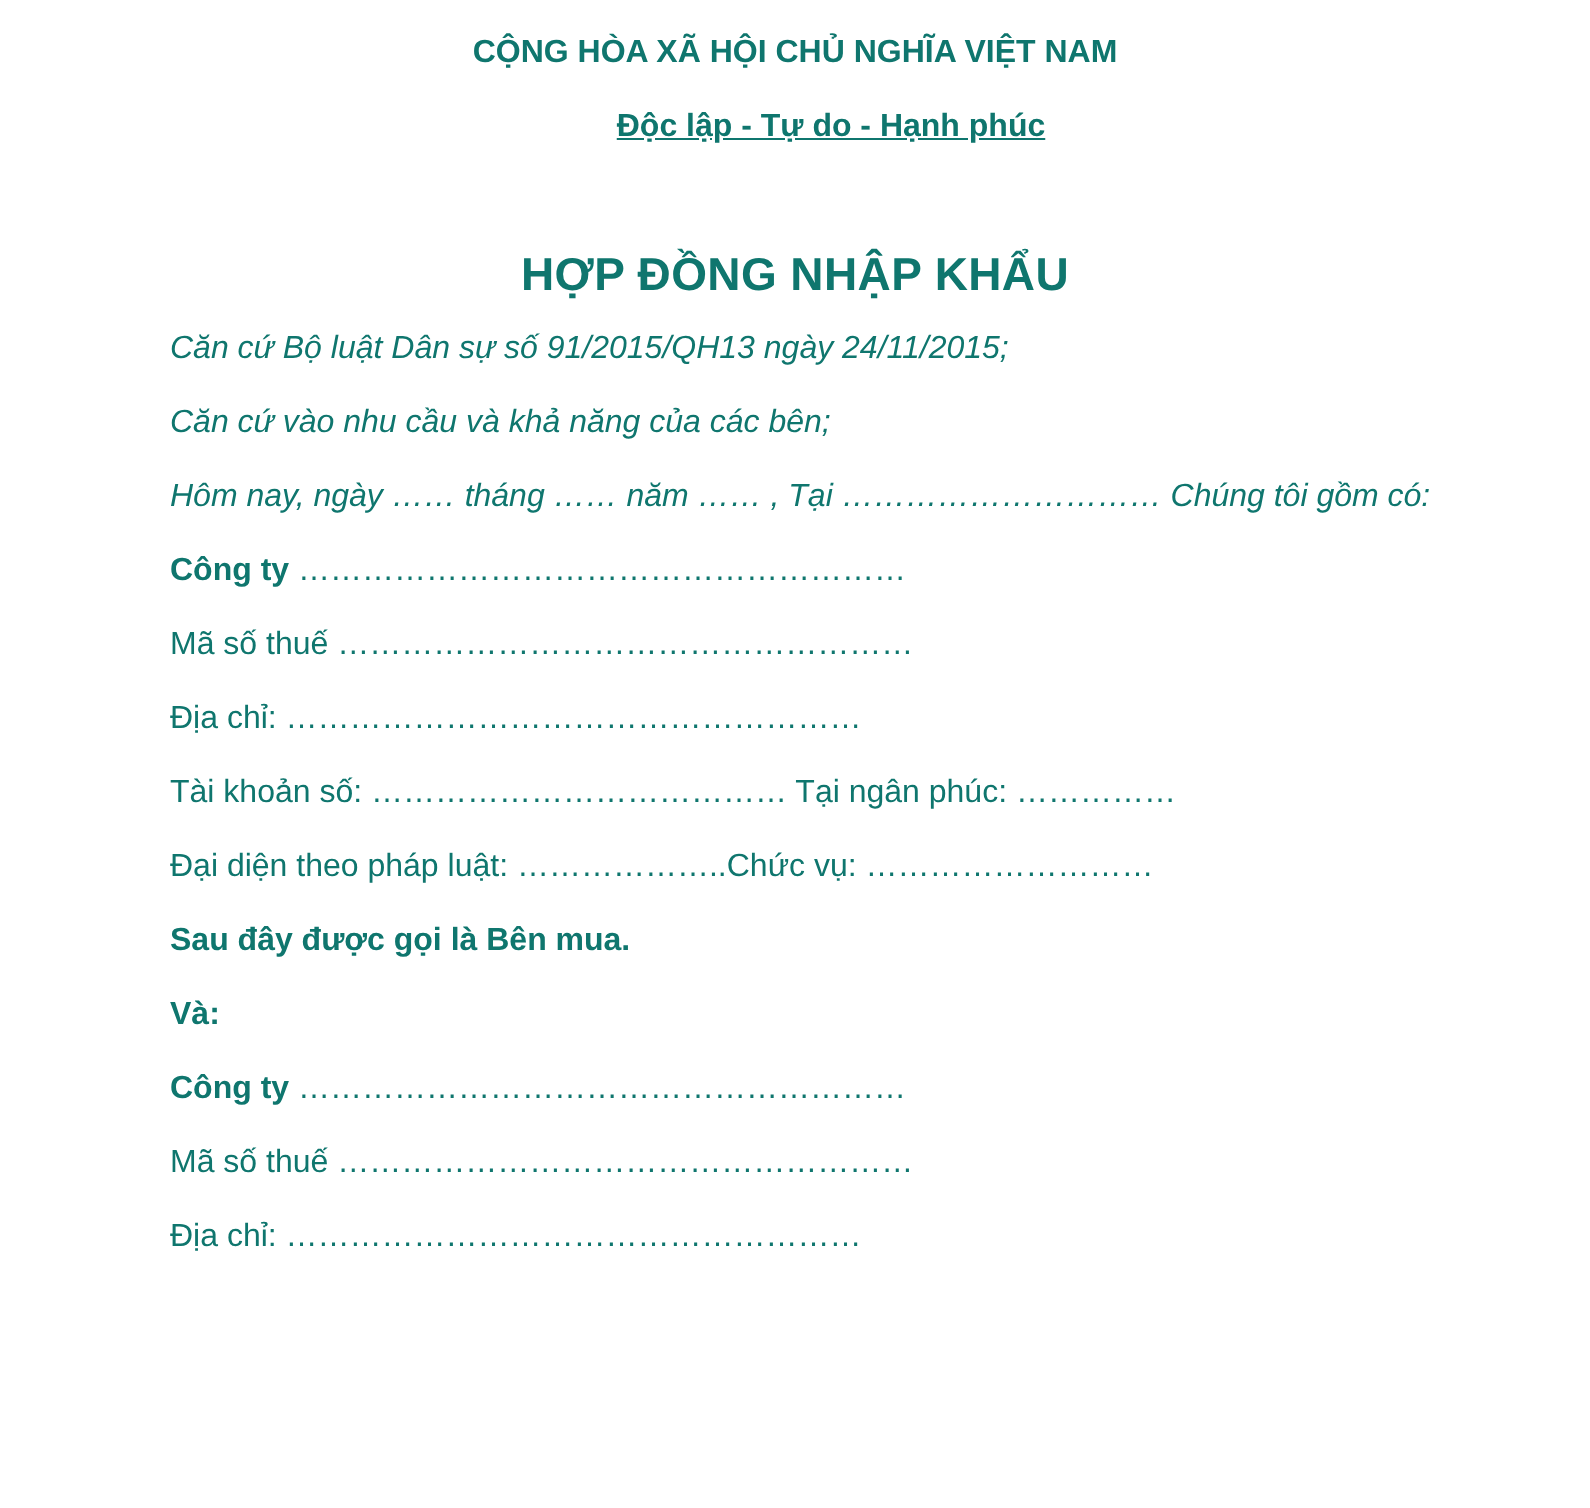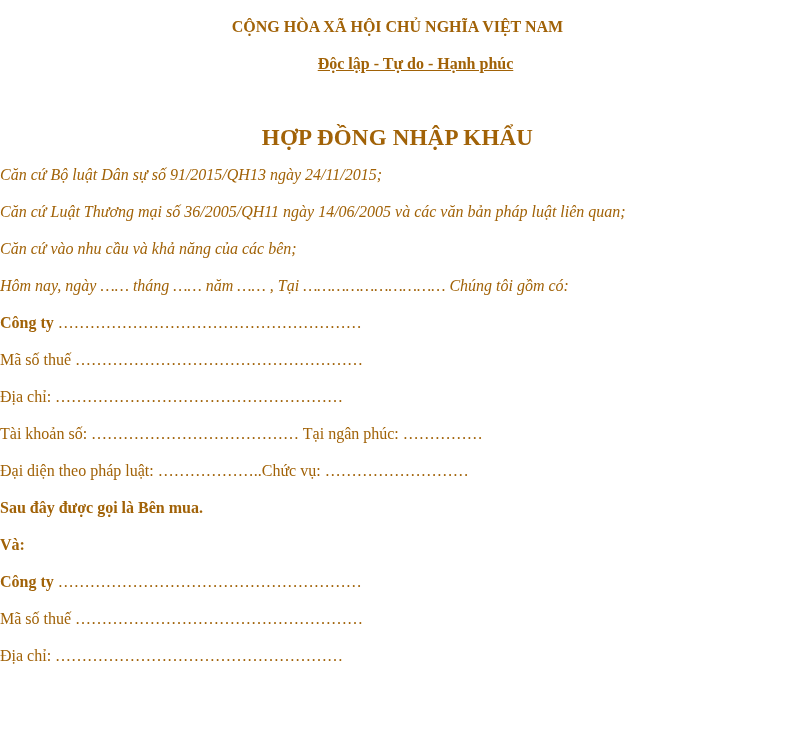--- a/index.html
+++ b/index.html
@@ -6,30 +6,31 @@
     margin: 0;
     padding: 0;
     background: #ffffff;
   }
   .page {
     position: relative;
     width: 795px;
     height: 754px;
     box-sizing: border-box;
     background: #ffffff;
-    color: #a16207;
-    font-family: Liberation Serif, serif;
+    color: #0f766e;
+    font-family: Liberation Sans, sans-serif;
     padding-top: 8px;
     overflow: hidden;
   }
   .line {
     height: 37px;
     line-height: 37px;
     font-size: 16px;
     margin: 0;
+    padding-left: 85px;
     padding-right: 60px;
     white-space: nowrap;
     overflow: hidden;
   }
   .center {
     padding-left: 0;
     padding-right: 0;
     text-align: center;
   }
   .bold { font-weight: bold; }
@@ -55,23 +56,20 @@
 
   <p class="line center bold title-size">
     <span>HỢP ĐỒNG NHẬP KHẨU</span>
   </p>
 
 
   <p class="line italic">
     <span>Căn cứ Bộ luật Dân sự số 91/2015/QH13 ngày 24/11/2015;</span>
   </p>
 
-  <p class="line italic">
-    <span>Căn cứ Luật Thương mại số 36/2005/QH11 ngày 14/06/2005 và các văn bản pháp luật liên quan;</span>
-  </p>
 
   <p class="line italic">
     <span>Căn cứ vào nhu cầu và khả năng của các bên;</span>
   </p>
 
   <p class="line italic">
     <span>Hôm nay, ngày …… tháng …… năm …… , Tại ………………………… Chúng tôi gồm có:</span>
   </p>
 
   <p class="line">

